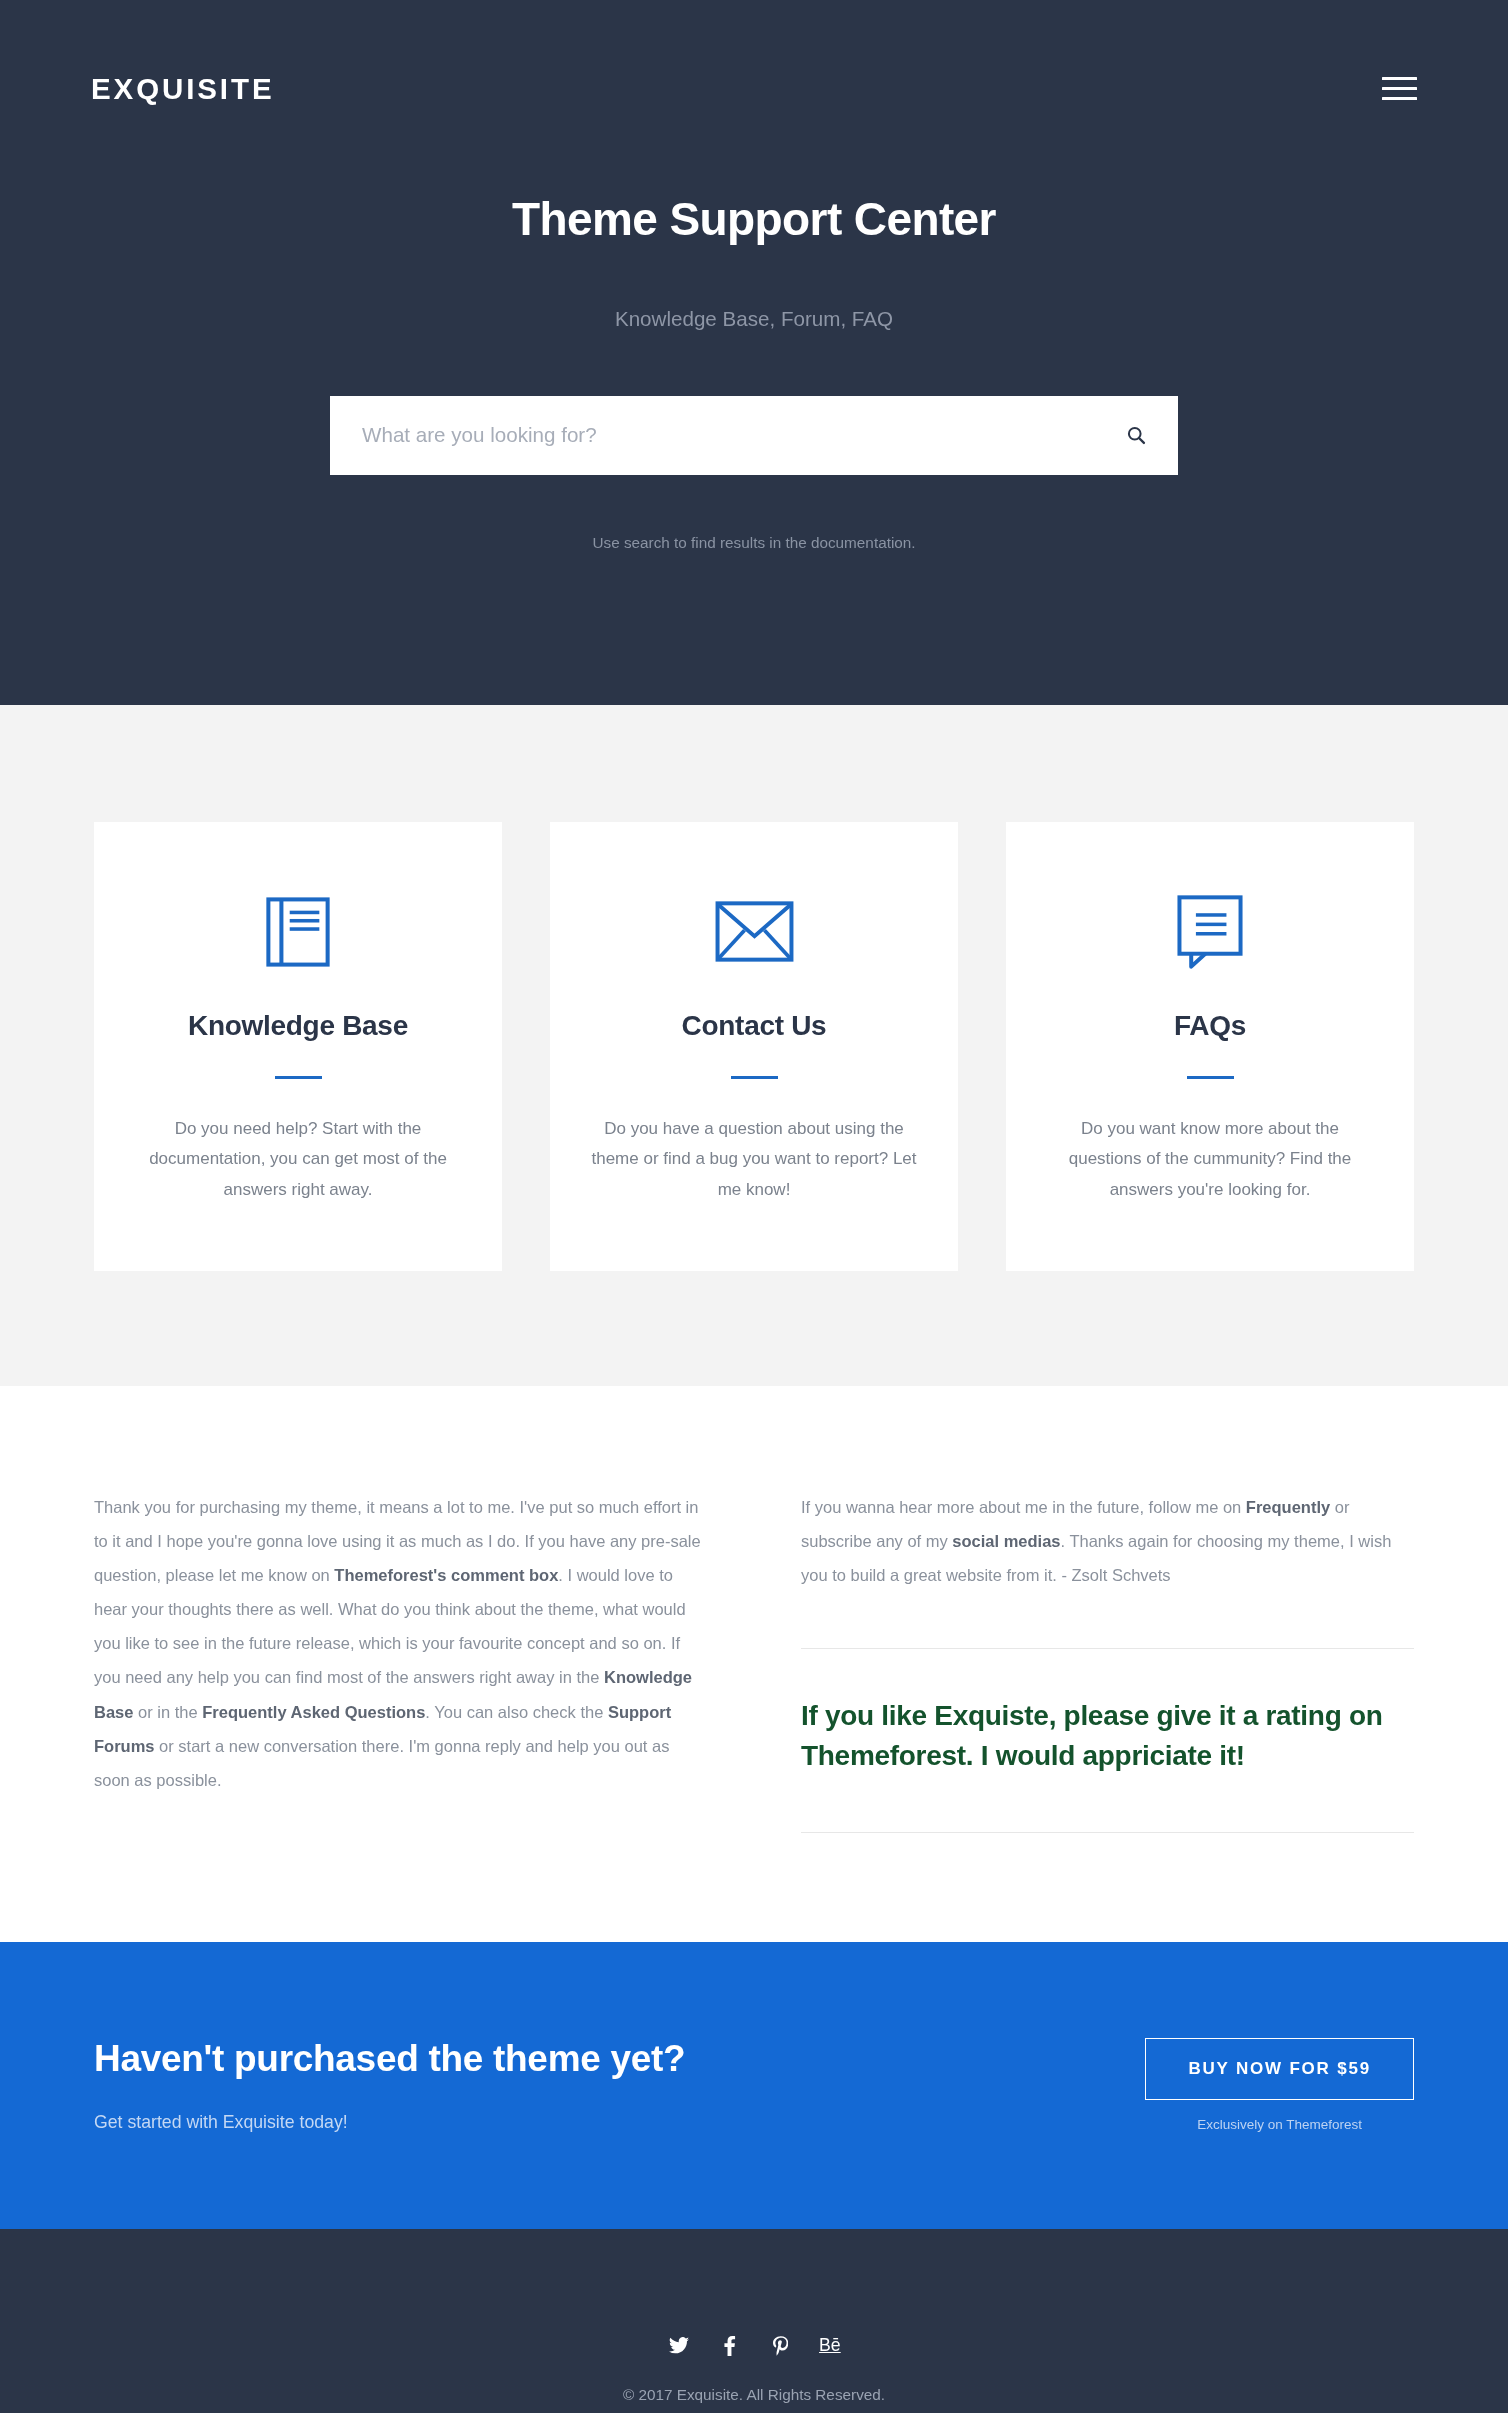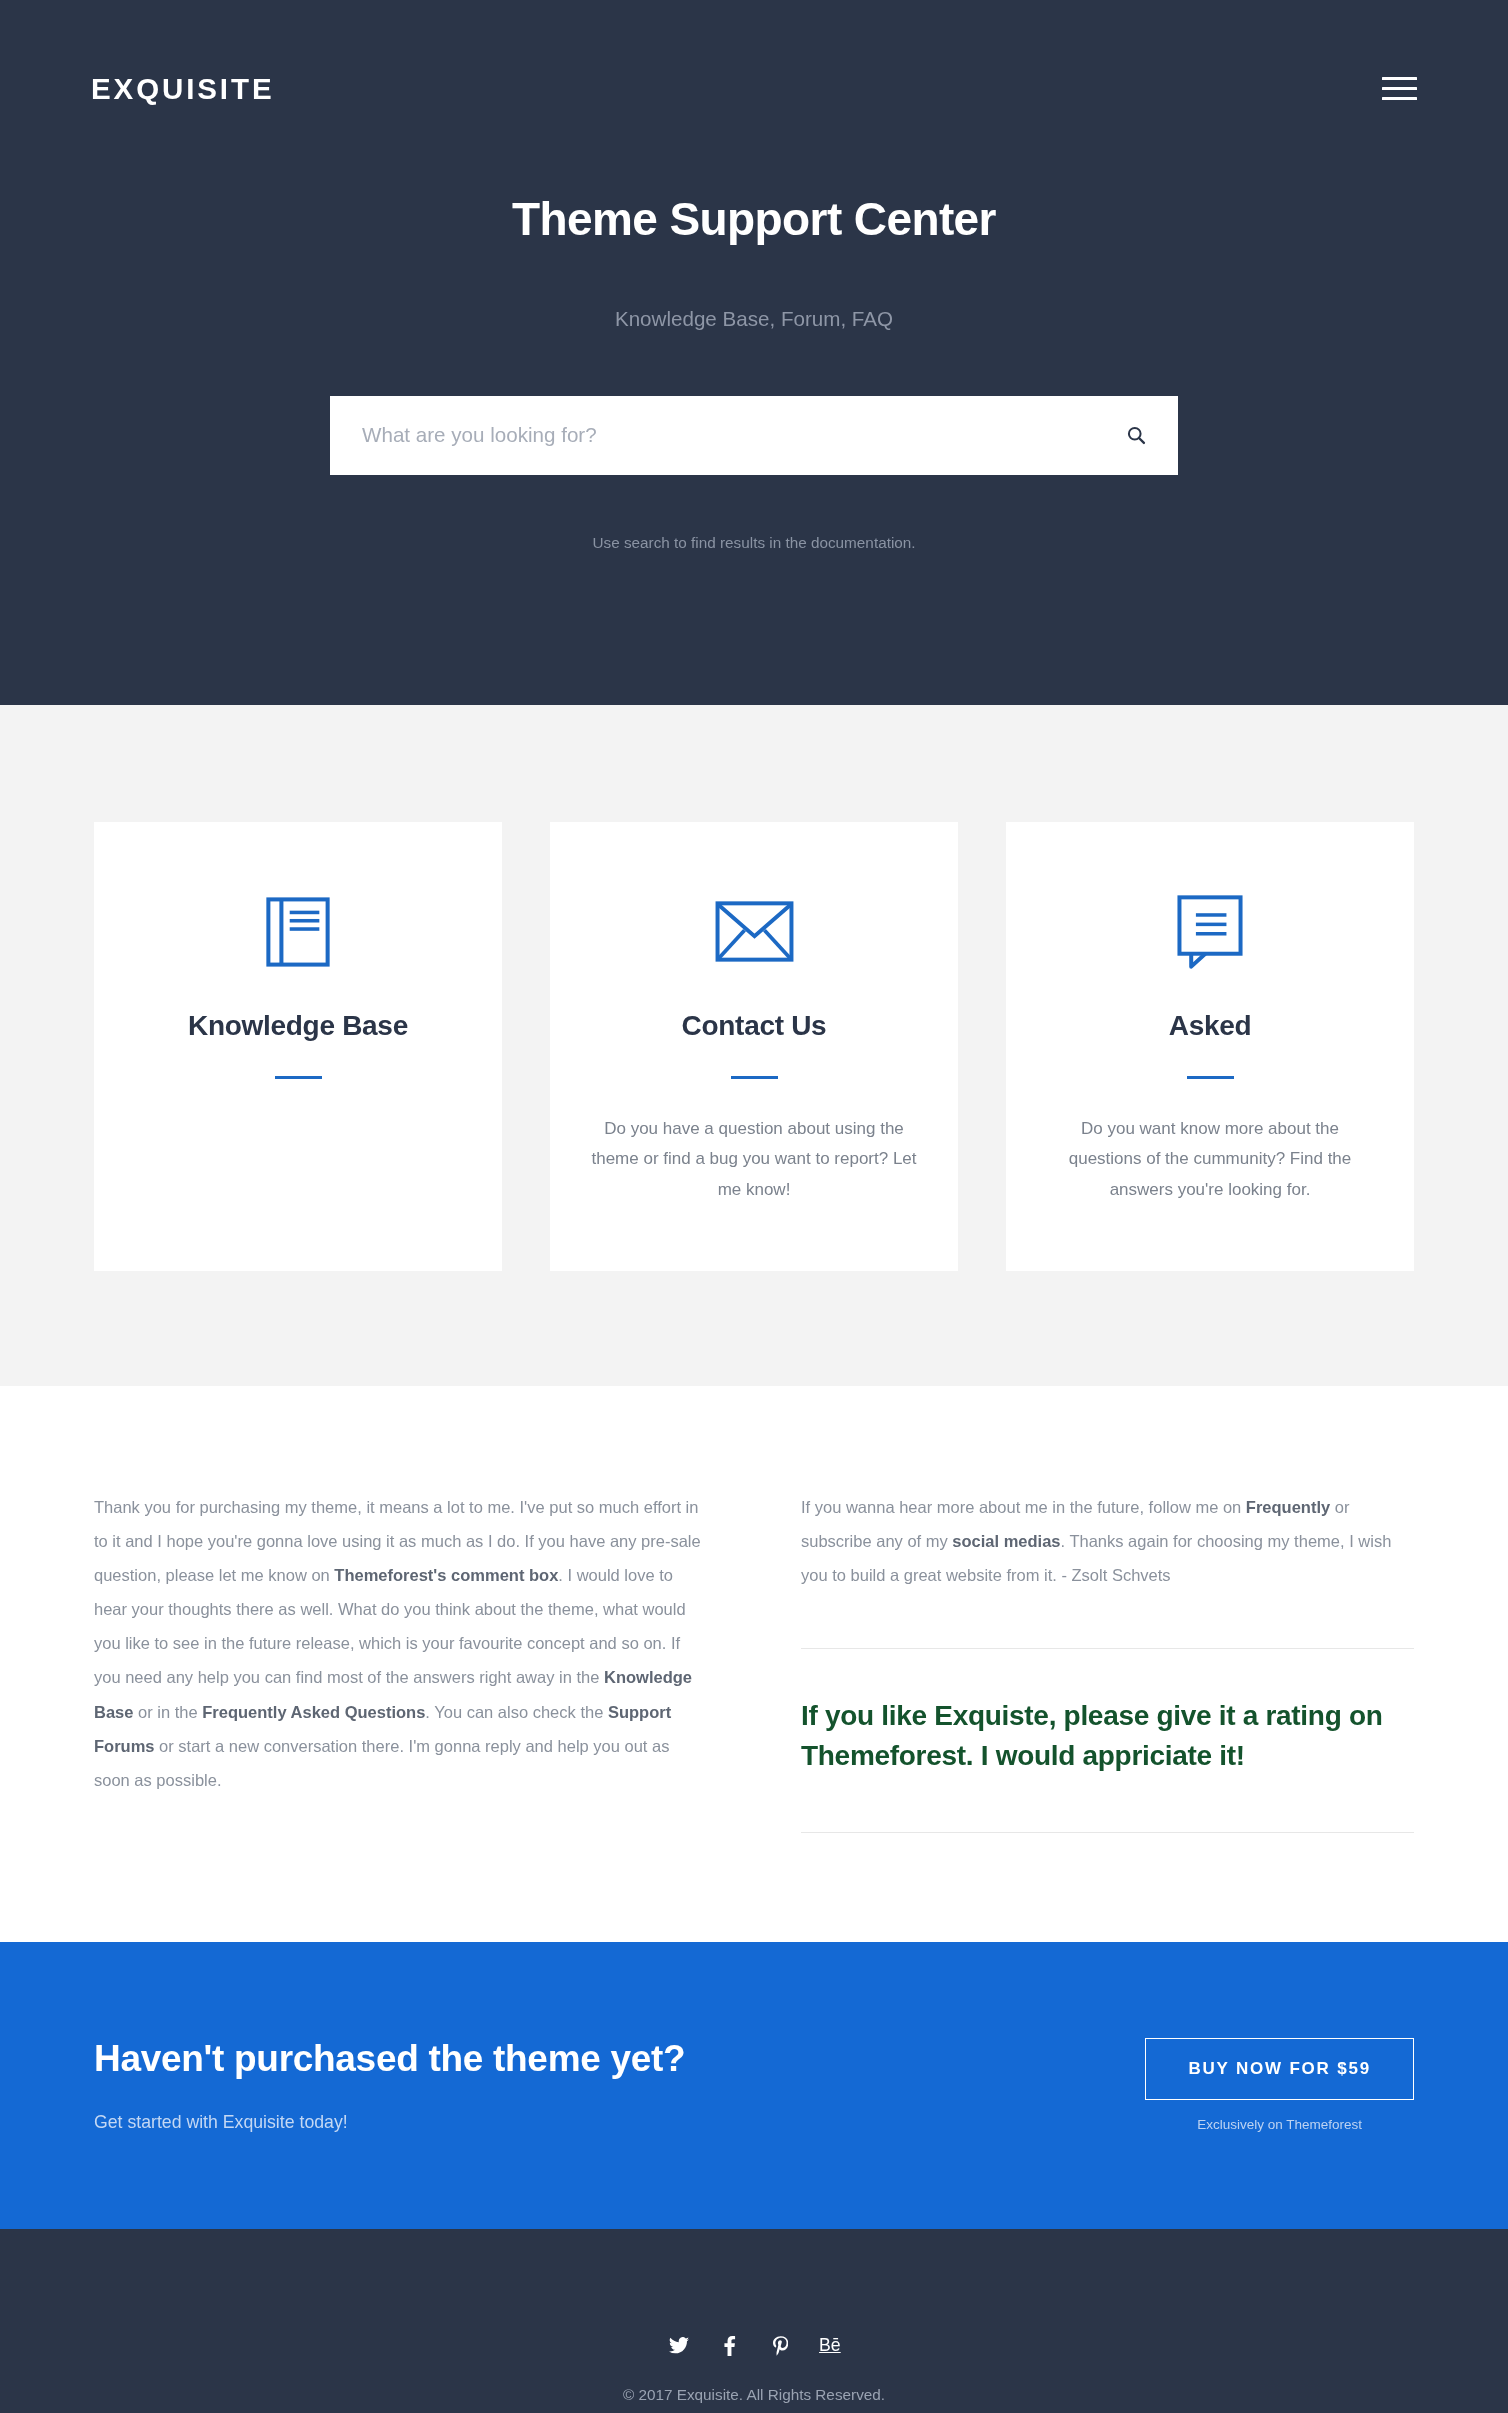--- a/index.html
+++ b/index.html
@@ -249,20 +249,21 @@
           <svg width="64" height="70" viewBox="0 0 54 59" fill="none">
             <rect x="2" y="2" width="50" height="55" stroke="#1c69c4" stroke-width="3.4"></rect>
             <line x1="13" y1="2" x2="13" y2="57" stroke="#1c69c4" stroke-width="3.4"></line>
             <line x1="20" y1="13" x2="45" y2="13" stroke="#1c69c4" stroke-width="3"></line>
             <line x1="20" y1="20" x2="45" y2="20" stroke="#1c69c4" stroke-width="3"></line>
             <line x1="20" y1="27" x2="45" y2="27" stroke="#1c69c4" stroke-width="3"></line>
           </svg>
         </div>
         <div class="card-title">Knowledge Base</div>
         <div class="card-rule"></div>
+        <div class="card-text">Do you need help? Start with the documentation, you can get most of the answers right away.</div>
       </div>
 
       <div class="card">
         <div class="card-icon">
           <svg width="79" height="61" viewBox="0 0 67 52" fill="none">
             <rect x="2" y="2" width="63" height="48" stroke="#1c69c4" stroke-width="3.4"></rect>
             <path d="M2.5 3 L33.5 30 L64.5 3" stroke="#1c69c4" stroke-width="3.4" fill="none"></path>
             <path d="M2.5 49.5 L25 25" stroke="#1c69c4" stroke-width="3.2"></path>
             <path d="M64.5 49.5 L42 25" stroke="#1c69c4" stroke-width="3.2"></path>
           </svg>
@@ -275,21 +276,21 @@
       <div class="card">
         <div class="card-icon">
           <svg width="66" height="74" viewBox="0 0 56 63" fill="none">
             <rect x="2" y="2" width="52" height="48" stroke="#1c69c4" stroke-width="3.4"></rect>
             <path d="M12 50 L12 61 L24 50" stroke="#1c69c4" stroke-width="3.4" fill="none" stroke-linejoin="round"></path>
             <line x1="16" y1="17" x2="42" y2="17" stroke="#1c69c4" stroke-width="3"></line>
             <line x1="16" y1="25" x2="42" y2="25" stroke="#1c69c4" stroke-width="3"></line>
             <line x1="16" y1="33" x2="42" y2="33" stroke="#1c69c4" stroke-width="3"></line>
           </svg>
         </div>
-        <div class="card-title">Asked</div>
+        <div class="card-title">FAQs</div>
         <div class="card-rule"></div>
         <div class="card-text">Do you want know more about the questions of the cummunity? Find the answers you're looking for.</div>
       </div>
 
     </div>
   </section>
 
   <section class="content-sec">
     <div class="content">
       <div class="col-left">

